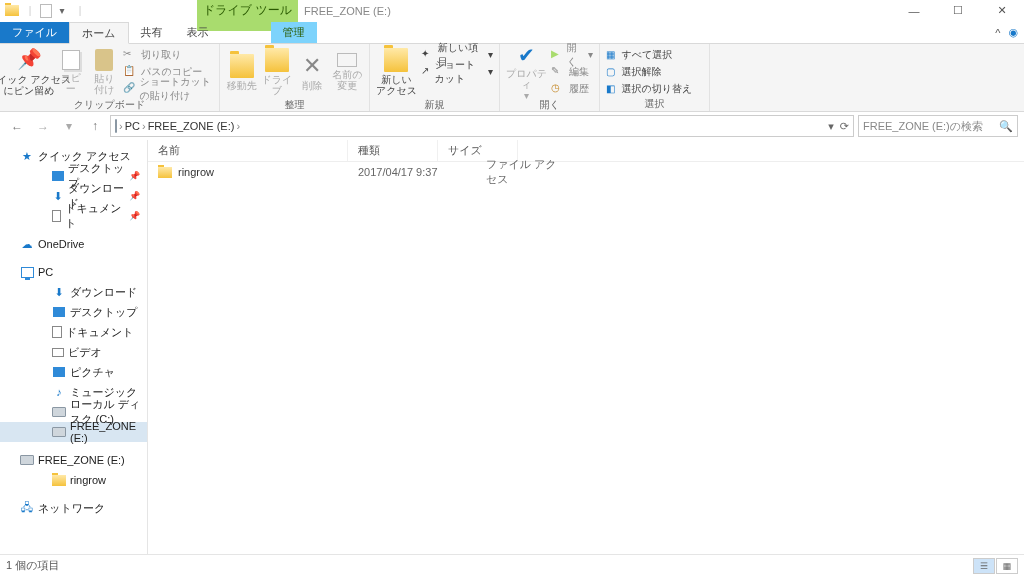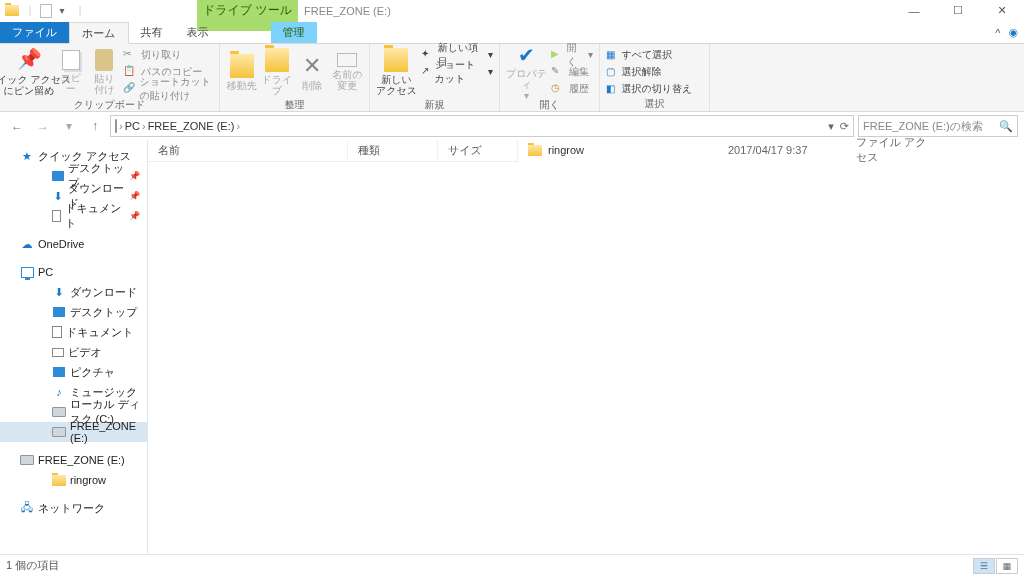--- a/index.html
+++ b/index.html
@@ -46,21 +46,21 @@
 .bodysplit{display:flex;height:414px}
 .sidebar{width:148px;border-right:1px solid #e5e5e5;overflow:hidden;padding-top:6px}
 .sb-item{display:flex;align-items:center;height:20px;font-size:11px;color:#222;gap:4px}
 .sb-item .pin{margin-left:auto;margin-right:6px;color:#888;font-size:9px}
 .sb-ico{width:14px;height:14px;display:flex;align-items:center;justify-content:center;font-size:11px}
 .sb-group{margin-bottom:8px}
 .indent1{padding-left:20px}
 .indent2{padding-left:52px}
 .sb-sel{background:#d8e6f2}
 
-.content{flex:1;display:flex;flex-direction:row}
+.content{flex:1;display:flex;flex-direction:column}
 .colhdr{height:22px;display:flex;align-items:center;border-bottom:1px solid #eee;font-size:11px;color:#555}
 .colhdr>div{padding:0 10px;border-right:1px solid #f0f0f0;height:100%;display:flex;align-items:center}
 .c-name{width:200px}.c-date{width:128px}.c-type{width:90px}.c-size{width:80px}
 .filerow{height:20px;display:flex;align-items:center;font-size:11px;color:#333}
 .filerow .c-name{display:flex;align-items:center;gap:6px;padding-left:10px;width:200px}
 .filerow .c-date{width:128px;padding-left:10px;color:#666}
 .filerow .c-type{width:90px;padding-left:10px;color:#666}
 .mini-folder{width:14px;height:11px;background:linear-gradient(#ffe9a8,#f5c23c);position:relative}
 .mini-folder:before{content:"";position:absolute;top:-2px;left:0;width:6px;height:2px;background:#f5c23c}
 

